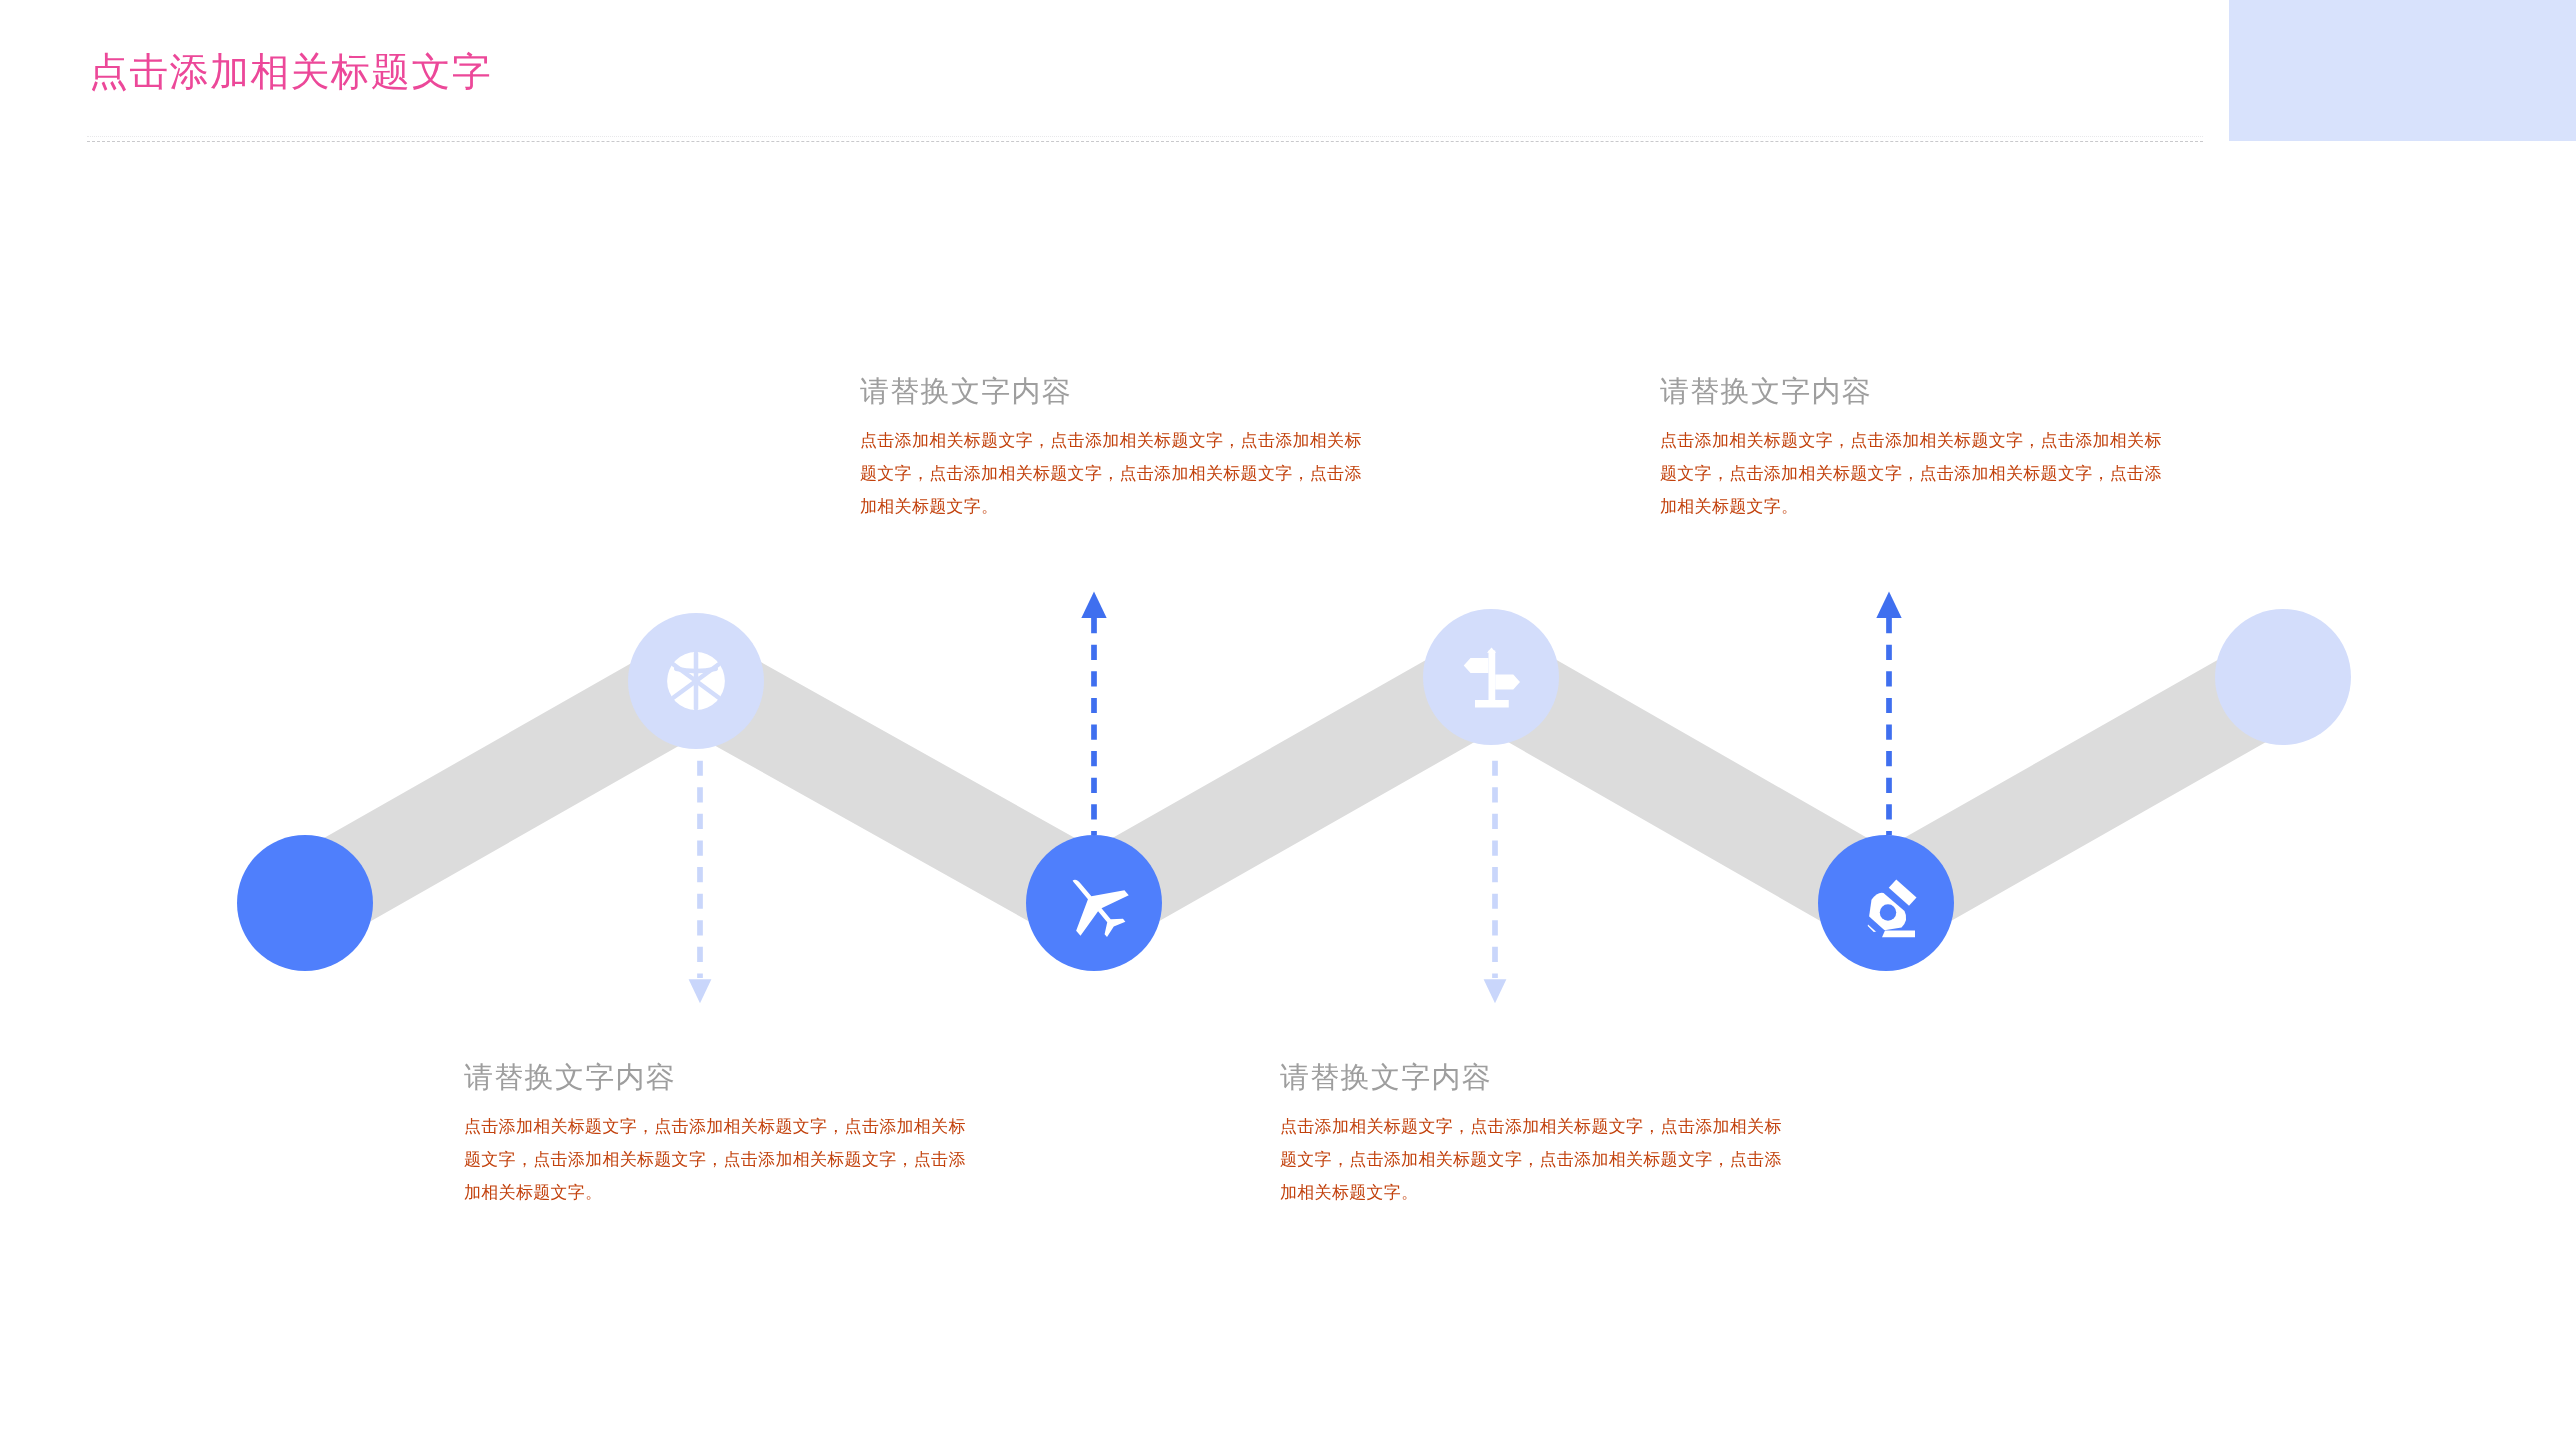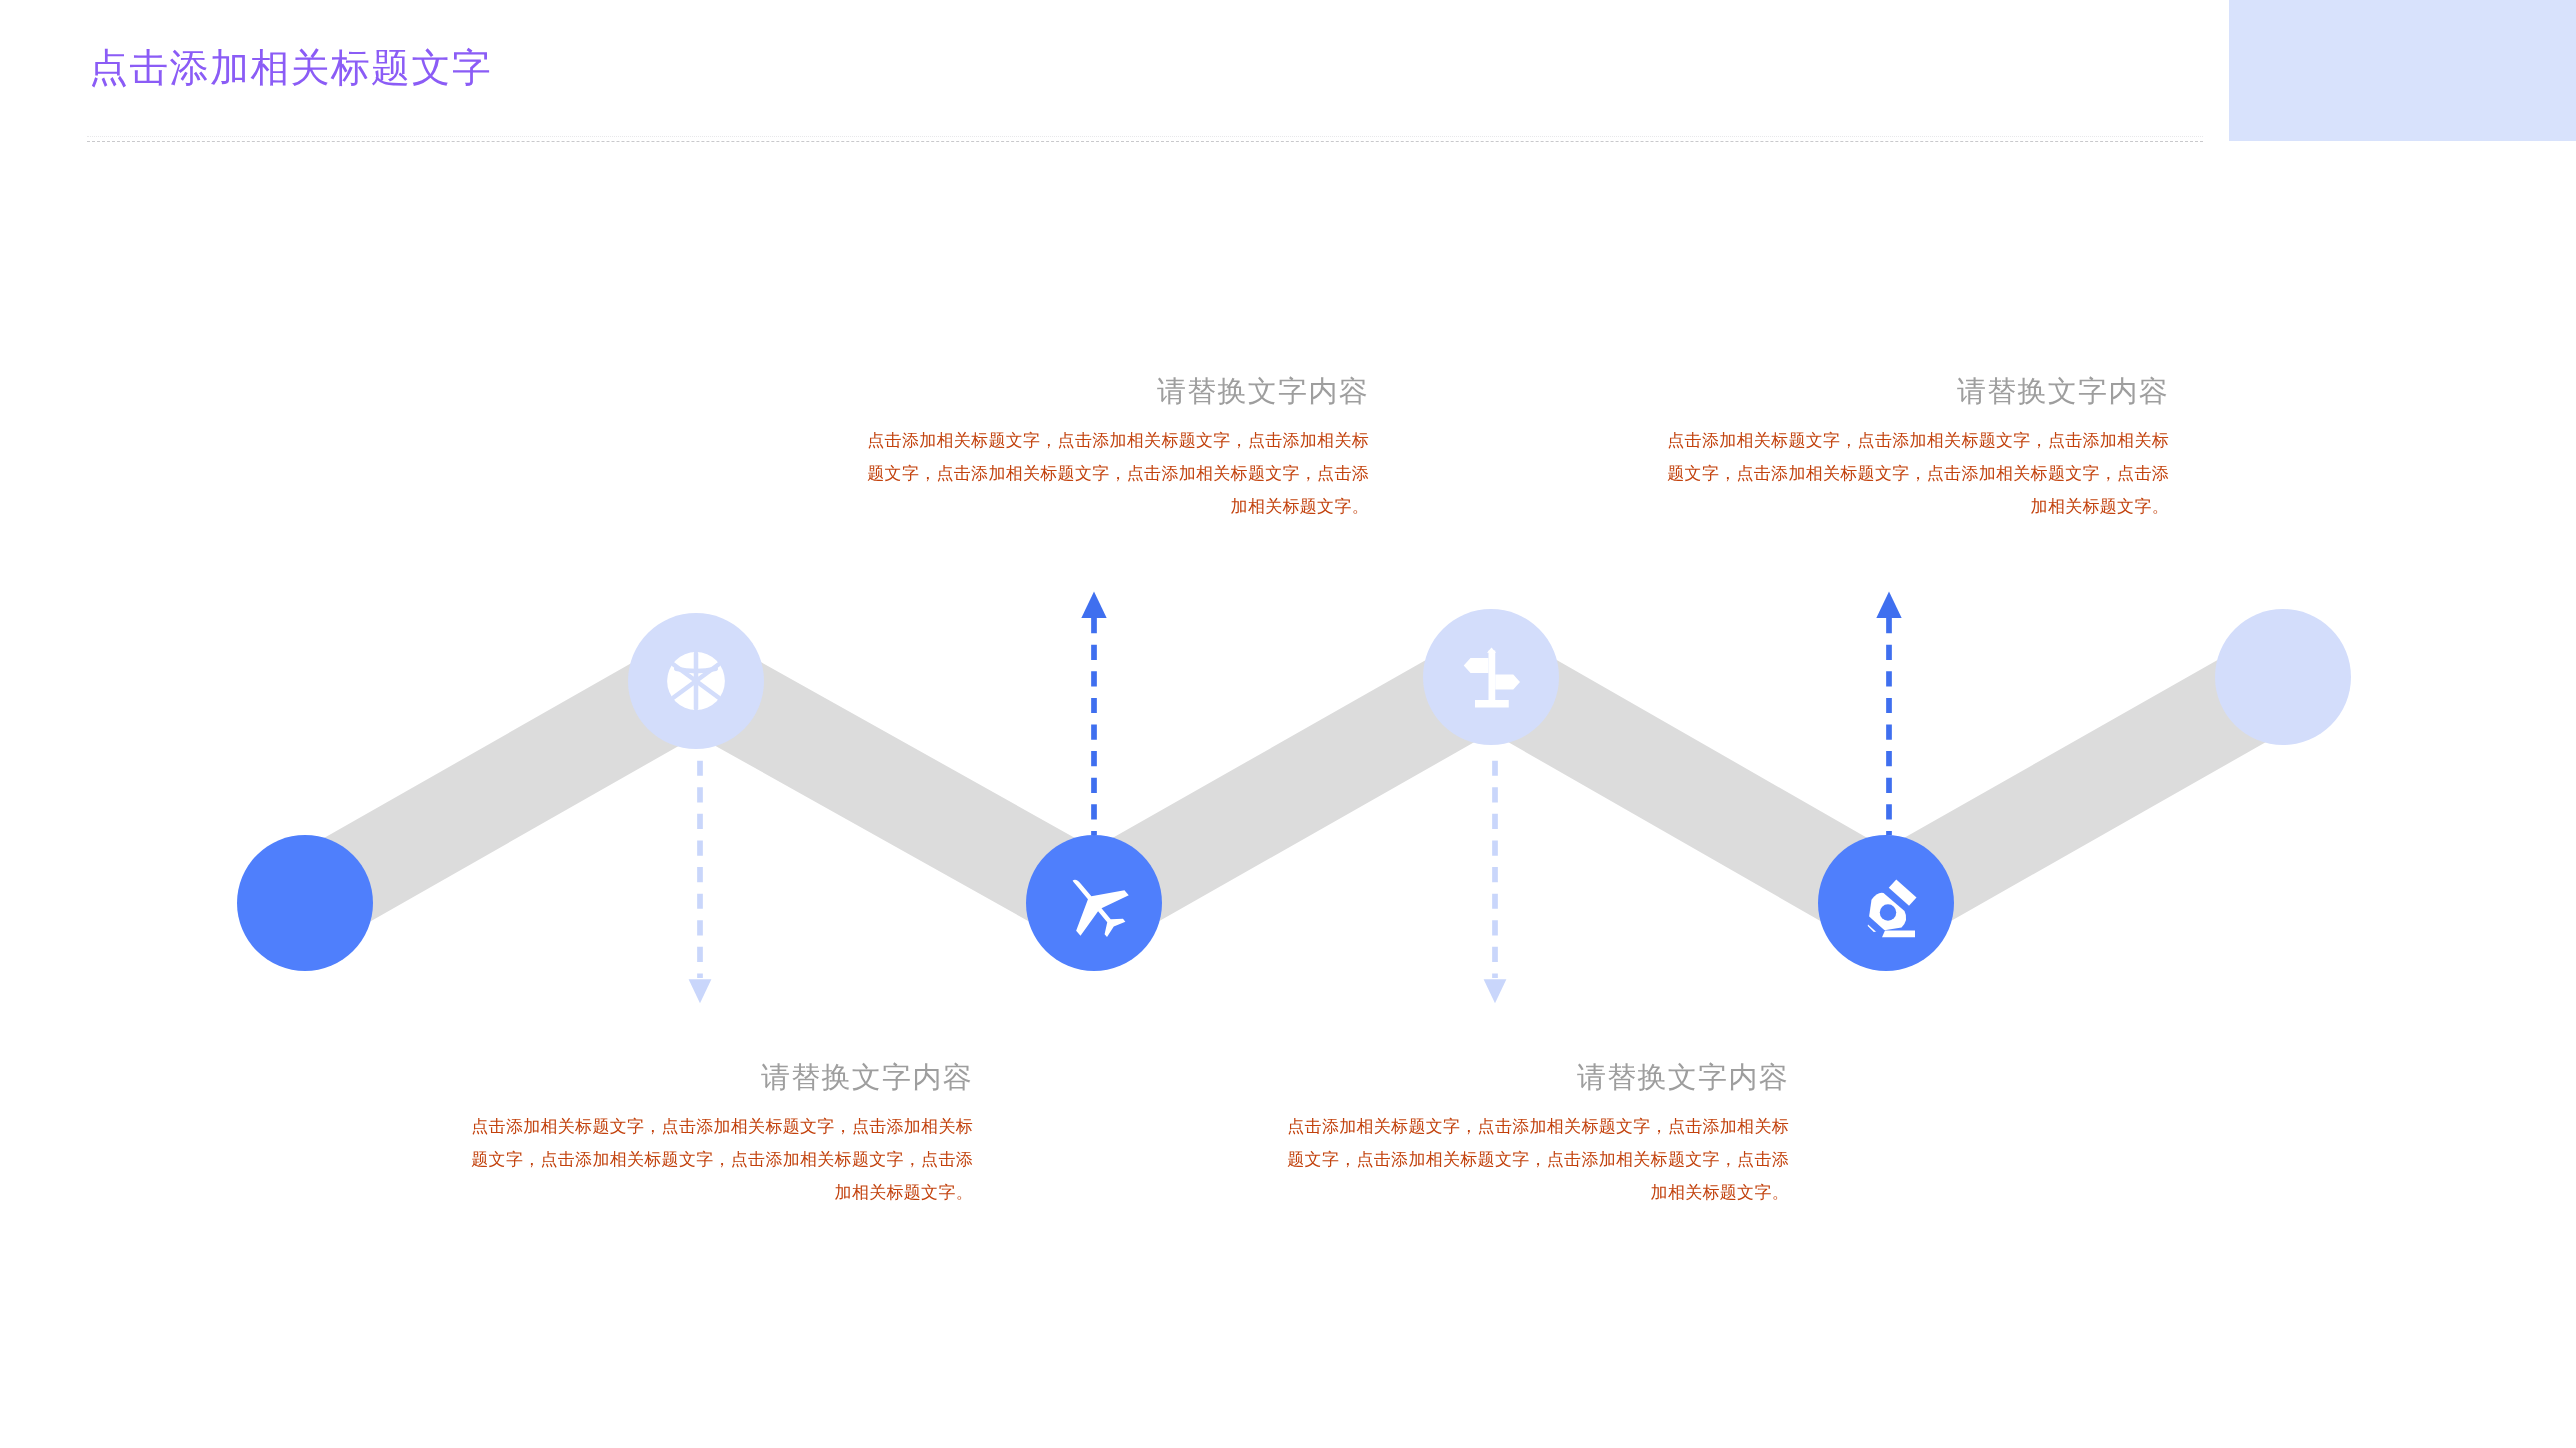--- a/index.html
+++ b/index.html
@@ -25,24 +25,23 @@
     background: #d8e2fc;
   }
 
   
   .page-title {
     position: absolute;
     left: 89px;
     top: 52px;
     font-size: 39px;
     line-height: 1;
-    color: #8b5cf6;
+    color: #ec4899;
     letter-spacing: 1.3px;
     white-space: nowrap;
-    font-family: Liberation Mono, monospace;
   }
   .title-rule-dots {
     position: absolute;
     left: 87px;
     top: 136px;
     width: 2116px;
     height: 0;
     border-top: 1.3px dotted #e8e8ea;
   }
   .title-rule-dash {
@@ -72,21 +71,21 @@
     justify-content: center;
   }
   .node.dark  { background: #4f7ffc; }
   .node.light { background: #d3ddfb; }
   .node svg { display: block; }
 
   
   .connector { position: absolute; }
 
   
-  .tblock { position: absolute; text-align: right; }
+  .tblock { position: absolute; }
   .tblock .t-head {
     font-size: 29px;
     line-height: 1;
     color: #9e9e9e;
     letter-spacing: 1.3px;
     margin-bottom: 18px;
     white-space: nowrap;
   }
   .tblock .t-body {
     font-size: 17px;

